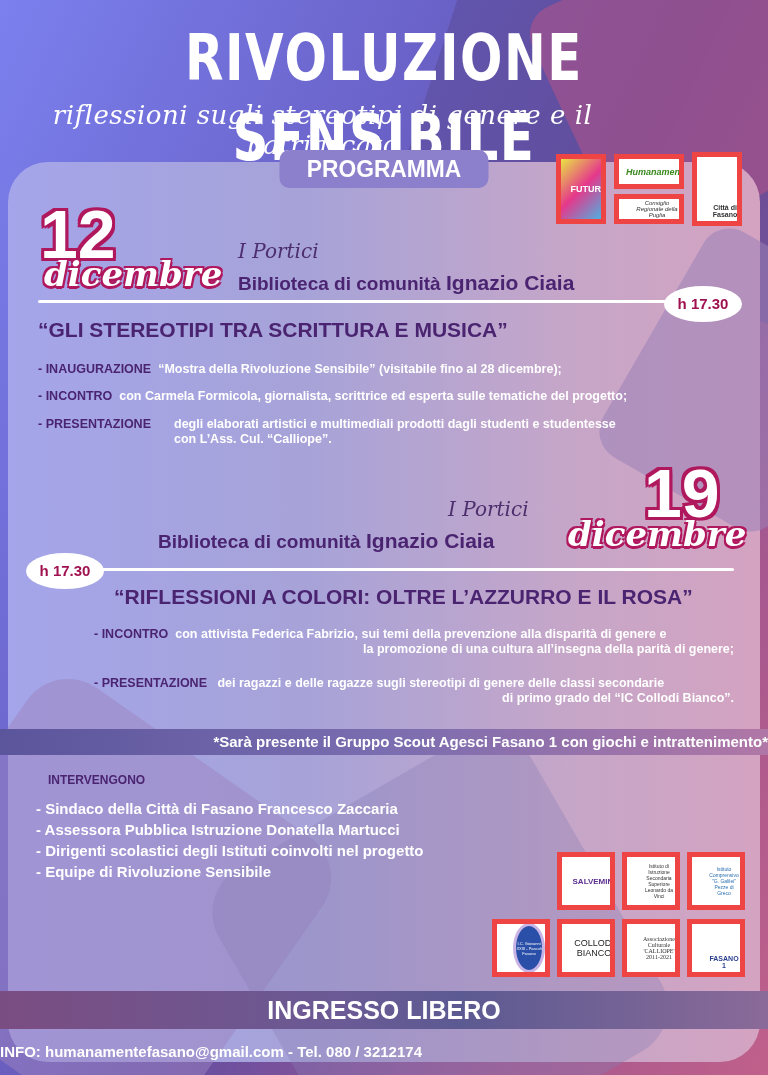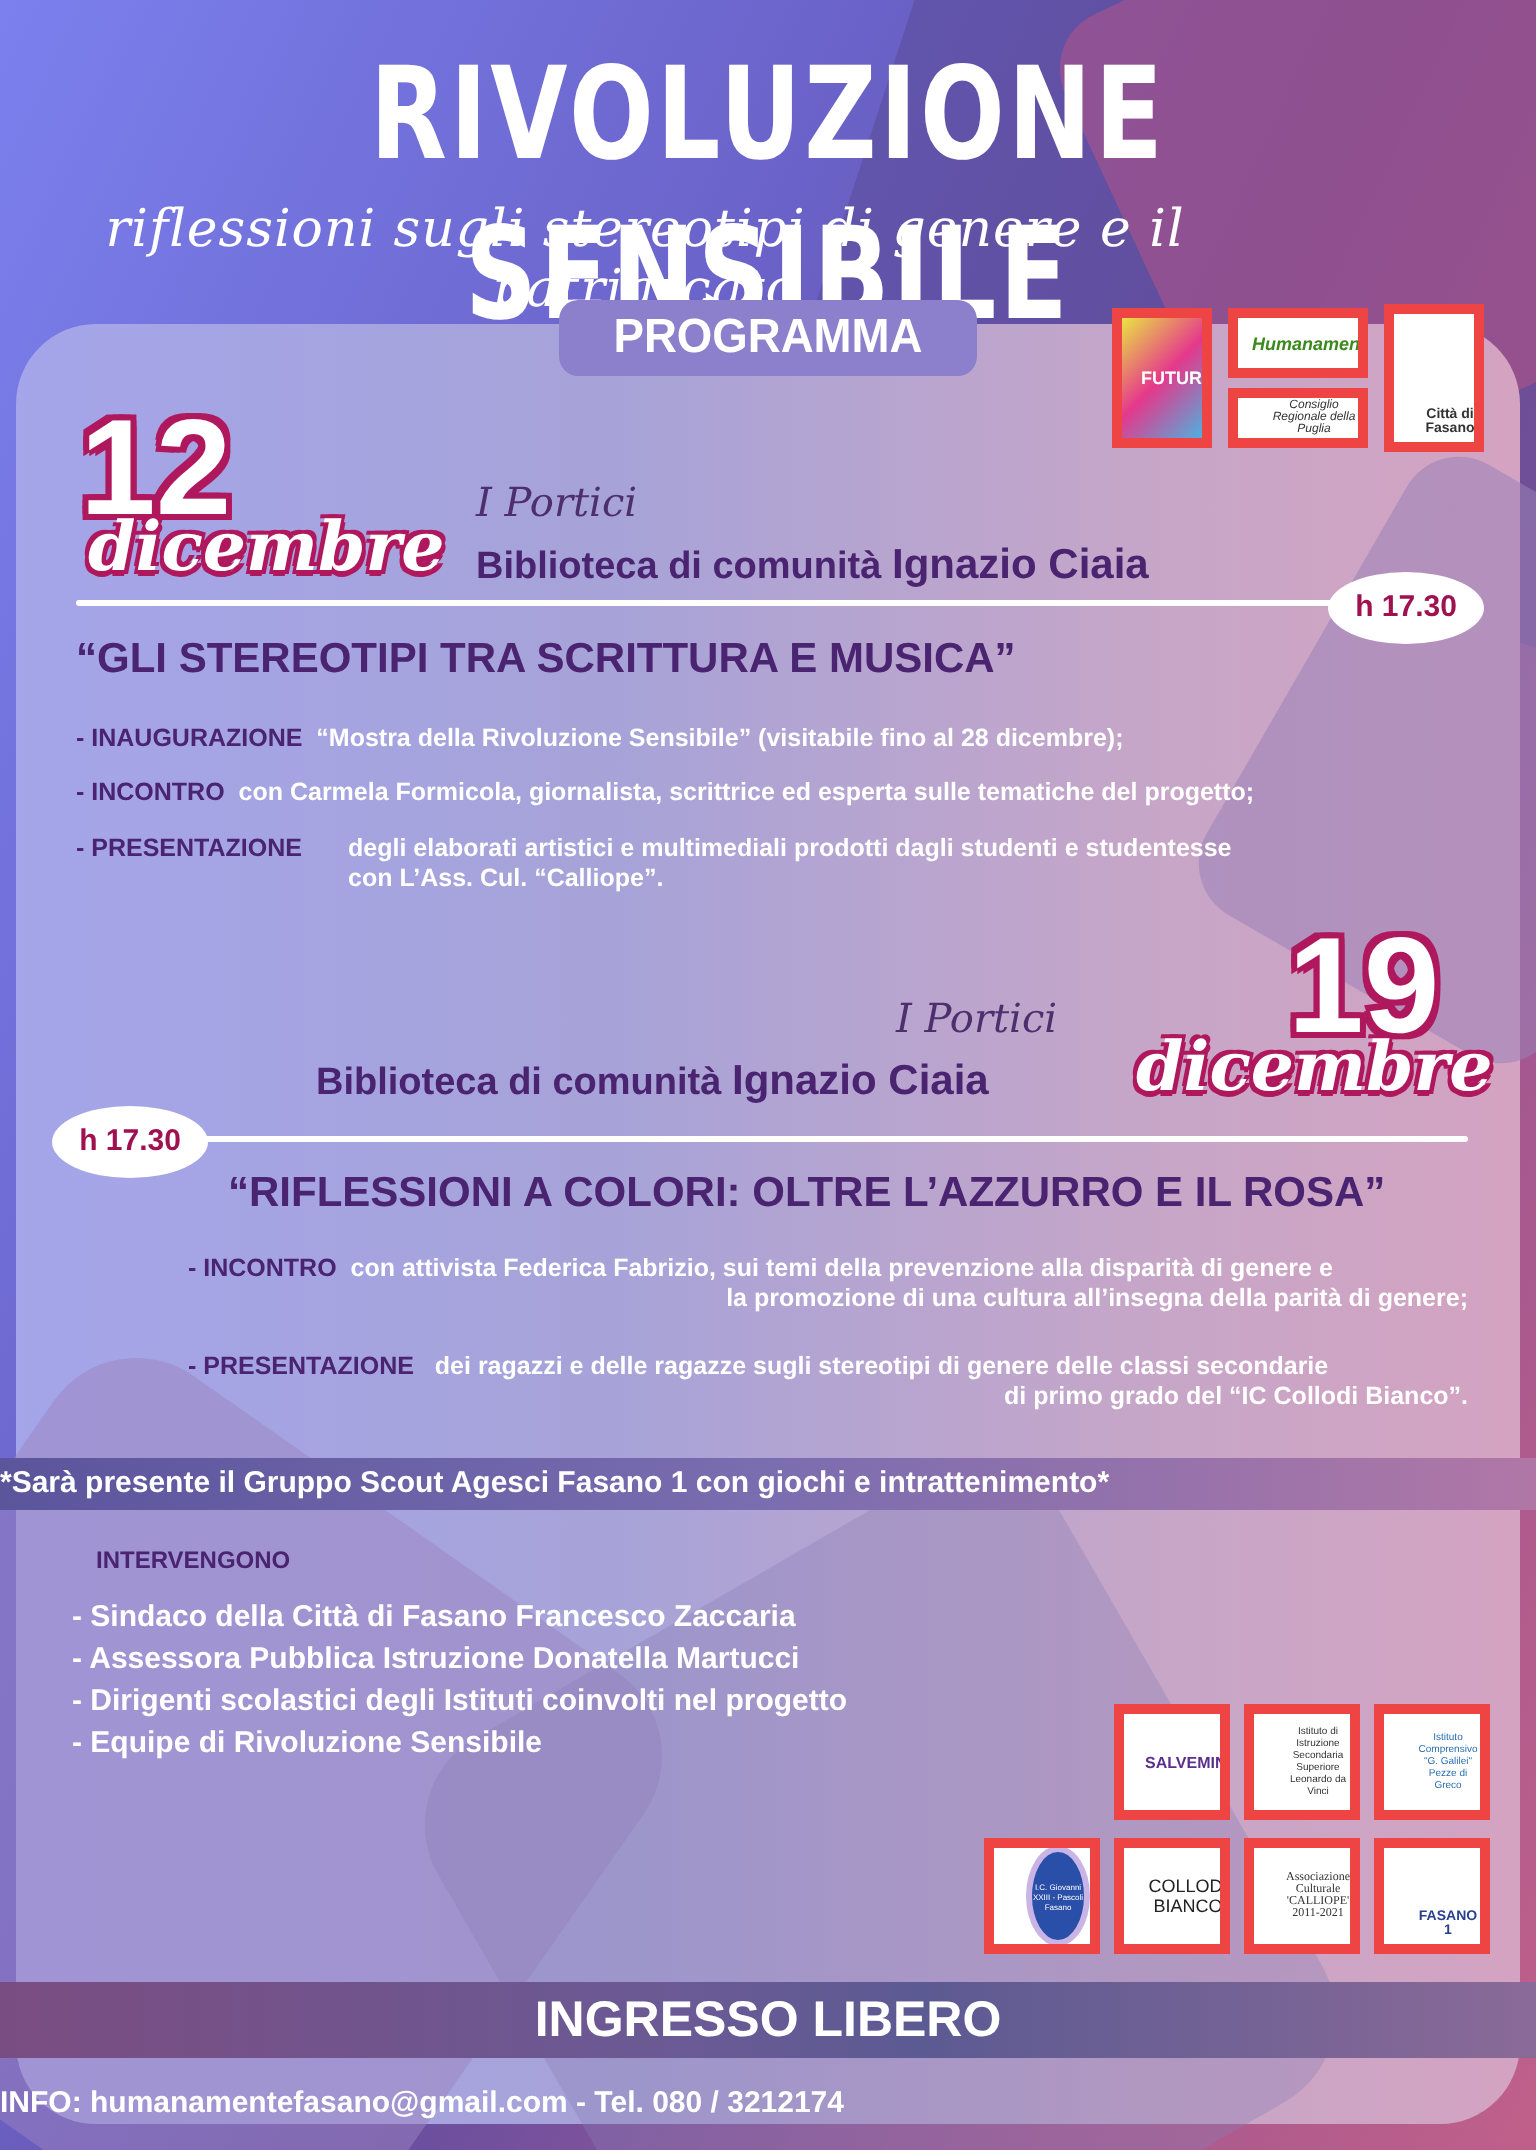--- a/index.html
+++ b/index.html
@@ -90,21 +90,21 @@
   .item {
     position: absolute; color: #fff; font-weight: bold; font-size: 12.5px; line-height: 15px;
     white-space: nowrap;
   }
   .item .lbl { color: #4a2470; }
   .item.right { text-align: center; }
 
   .scout-band {
     position: absolute; left: 0; top: 729px; width: 768px; height: 26px;
     background: linear-gradient(90deg, #5b559c 0%, #7a6db0 50%, #b077a6 100%);
-    color: #fff; font-weight: bold; font-size: 15px; text-align: left; line-height: 26px;
+    color: #fff; font-weight: bold; font-size: 15px; text-align: right; line-height: 26px;
   }
   .interv-label {
     position: absolute; left: 48px; top: 773px; color: #4a2470; font-weight: bold; font-size: 12px;
   }
   .speakers {
     position: absolute; left: 36px; top: 798px; list-style: none;
     color: #fff; font-weight: bold; font-size: 15px; line-height: 21px;
   }
 
   .entry-band {

